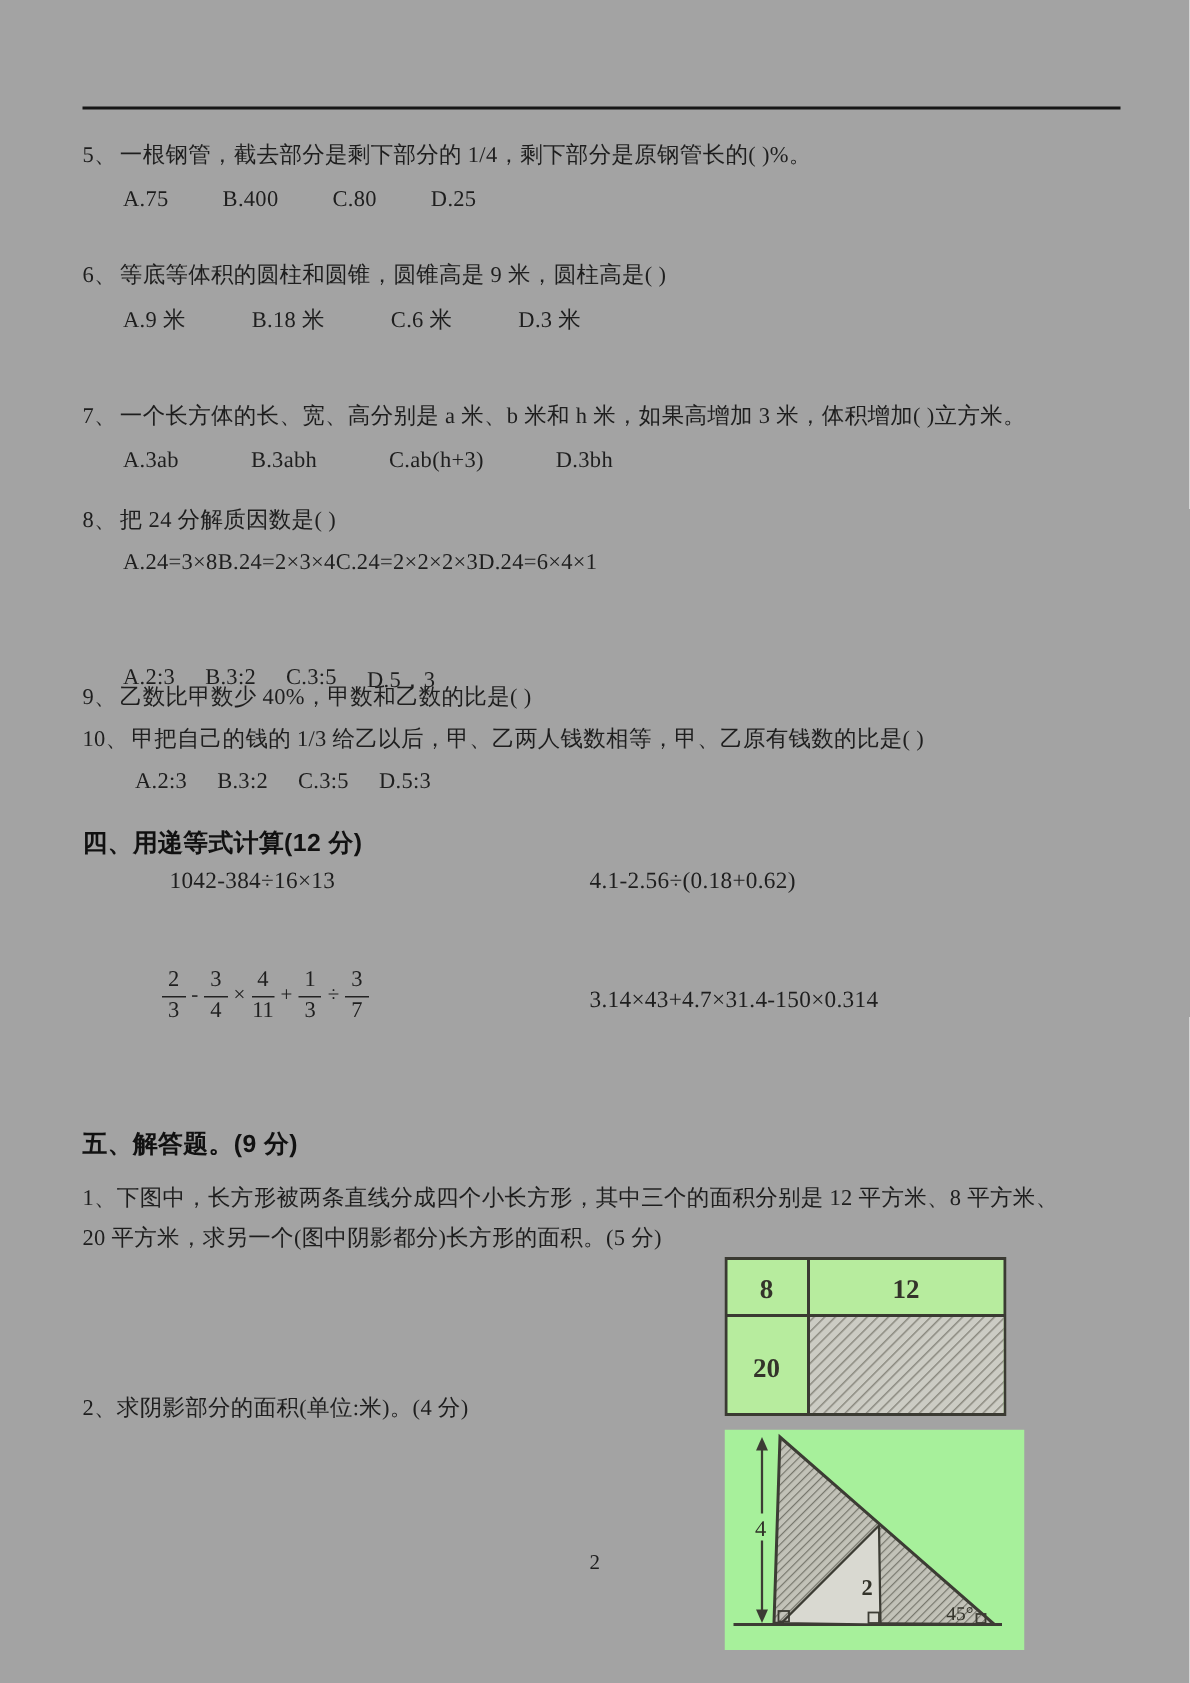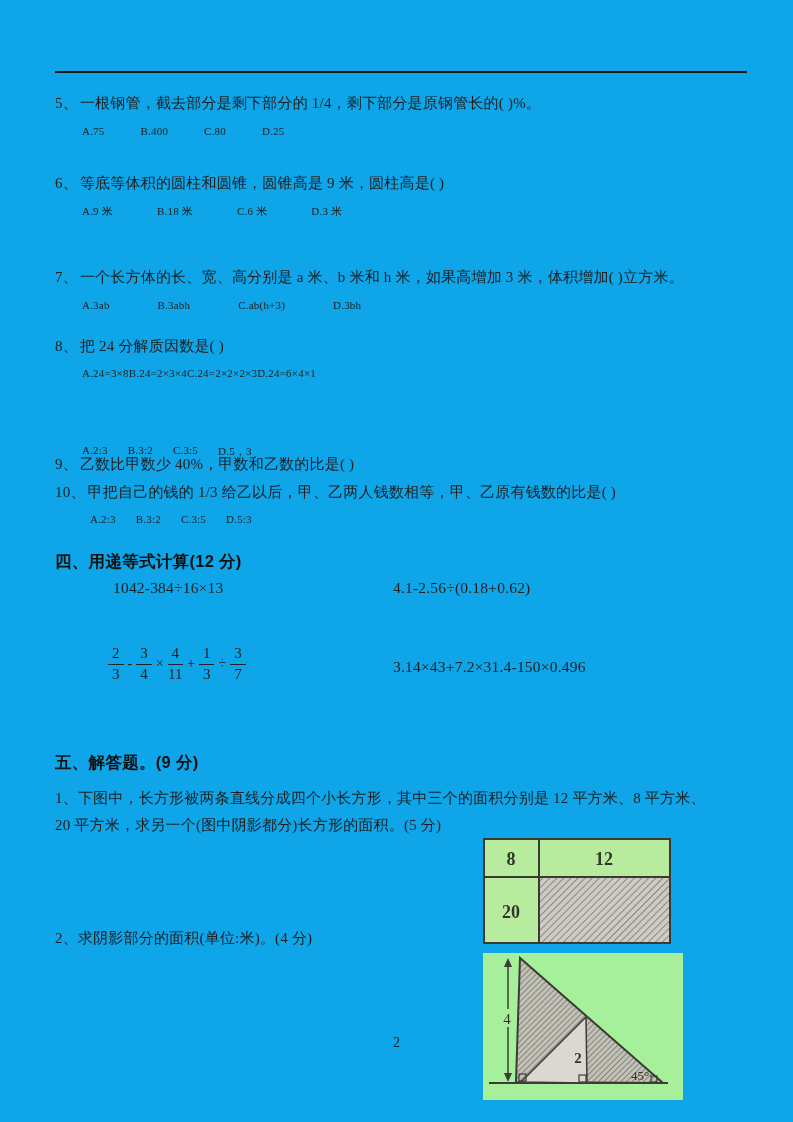--- a/index.html
+++ b/index.html
@@ -1,24 +1,24 @@
 <!DOCTYPE html>
 <html><head>
 <meta charset="utf-8">
 <style>
   html,body{margin:0;padding:0;background:#ffffff;}
   #page{
-    position:relative;width:793px;height:1122px;background:#0ea5e9;overflow:hidden;
+    position:relative;width:793px;height:1122px;background:#a3a3a3;overflow:hidden;
     font-family:"Liberation Serif","DejaVu Serif",serif;color:#1e1e1e;
   }
   .abs{position:absolute;}
   .rule{background:#161616;height:2px;}
   .qline{font-size:15px;letter-spacing:0.2px;white-space:nowrap;}
   .qline .qnum{margin-right:2px;}
-  .opts{display:flex;font-size:11px;letter-spacing:0.2px;white-space:nowrap;}
+  .opts{display:flex;font-size:15px;letter-spacing:0.2px;white-space:nowrap;}
   .gap36{gap:36px;} .gap44{gap:44px;} .gap40{gap:48px;justify-content:flex-end;} .gap26{} .gap42{gap:20px;}
   .sec-heading{
     font-family:"Liberation Sans","DejaVu Sans",sans-serif;
     font-weight:700;font-size:16.5px;letter-spacing:0.3px;white-space:nowrap;color:#111;
   }
   .expr{font-size:15.5px;letter-spacing:0.2px;white-space:nowrap;}
   .fracrow{display:flex;align-items:center;font-size:15px;}
   .frac{display:inline-block;text-align:center;line-height:1.05;}
   .frac .num{display:block;border-bottom:1.3px solid #222;padding:1px 4px 2px 4px;}
   .frac .den{display:block;padding-top:2px;}
@@ -118,21 +118,21 @@
         <span class="num">1</span>
         <span class="den">3</span>
       </span>
     <span class="fop">÷</span>
     <span class="frac">
         <span class="num">3</span>
         <span class="den">7</span>
       </span>
   </div>
 
-  <div class="abs expr" style="left:393px;top:658px;">3.14×43+7.2×31.4-150×0.496</div>
+  <div class="abs expr" style="left:393px;top:658px;">3.14×43+4.7×31.4-150×0.314</div>
 
   <div class="abs sec-heading" style="left:55px;top:752px;">五、解答题。(9 分)</div>
   <div class="abs qline" style="left:55px;top:789px;">1、下图中，长方形被两条直线分成四个小长方形，其中三个的面积分别是 12 平方米、8 平方米、</div>
   <div class="abs qline" style="left:55px;top:816px;">20 平方米，求另一个(图中阴影都分)长方形的面积。(5 分)</div>
 
   <svg class="abs" style="left:483px;top:838px;" width="188" height="106" viewBox="0 0 188 106">
     <defs>
       <pattern id="hatch1" patternUnits="userSpaceOnUse" width="5" height="5" patternTransform="rotate(45)">
         <rect width="5" height="5" fill="#ccccc4"></rect>
         <line x1="0" y1="0" x2="0" y2="5" stroke="#8a897f" stroke-width="2"></line>

